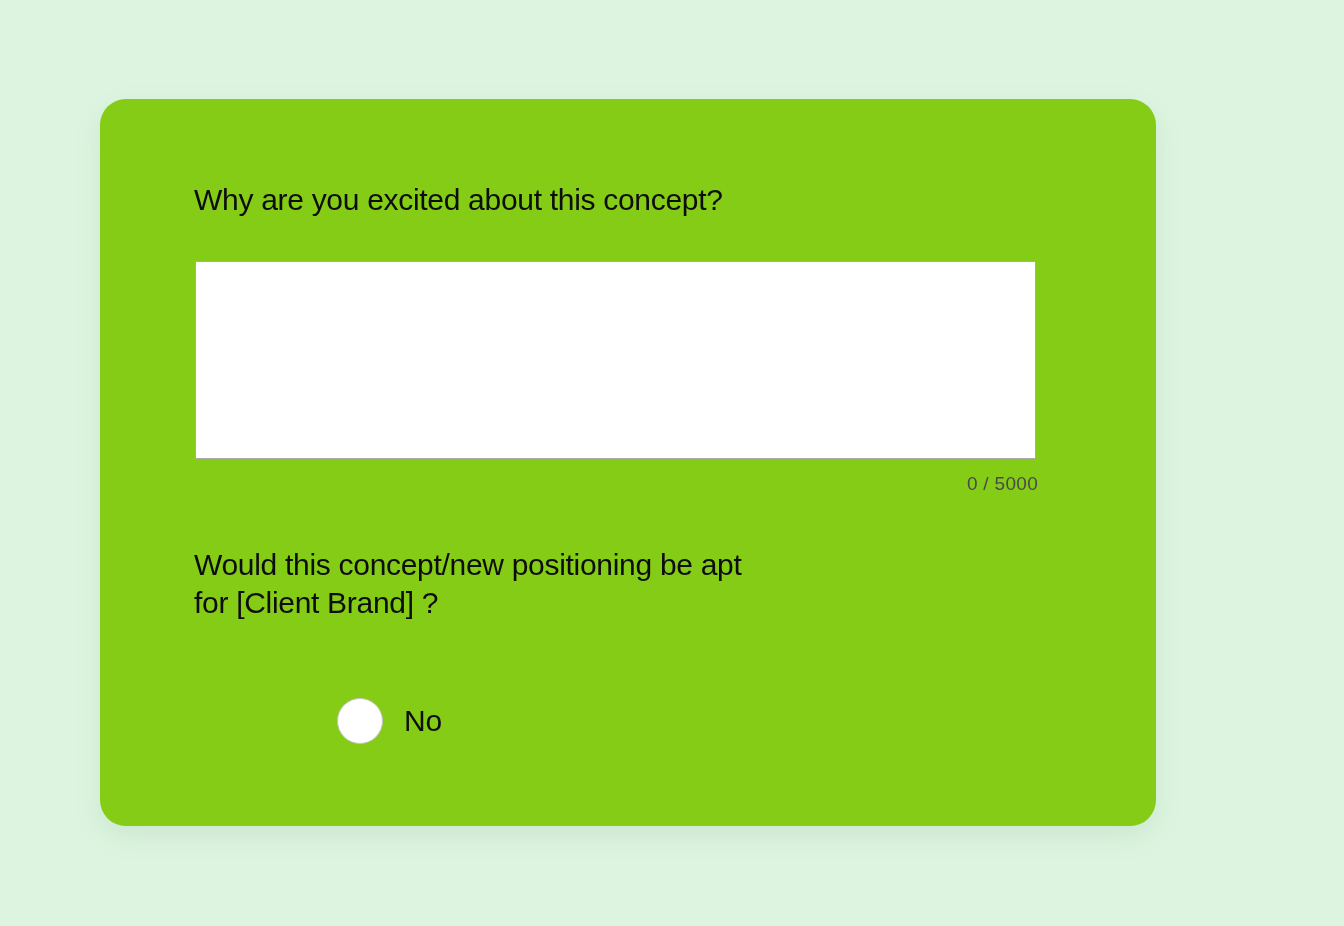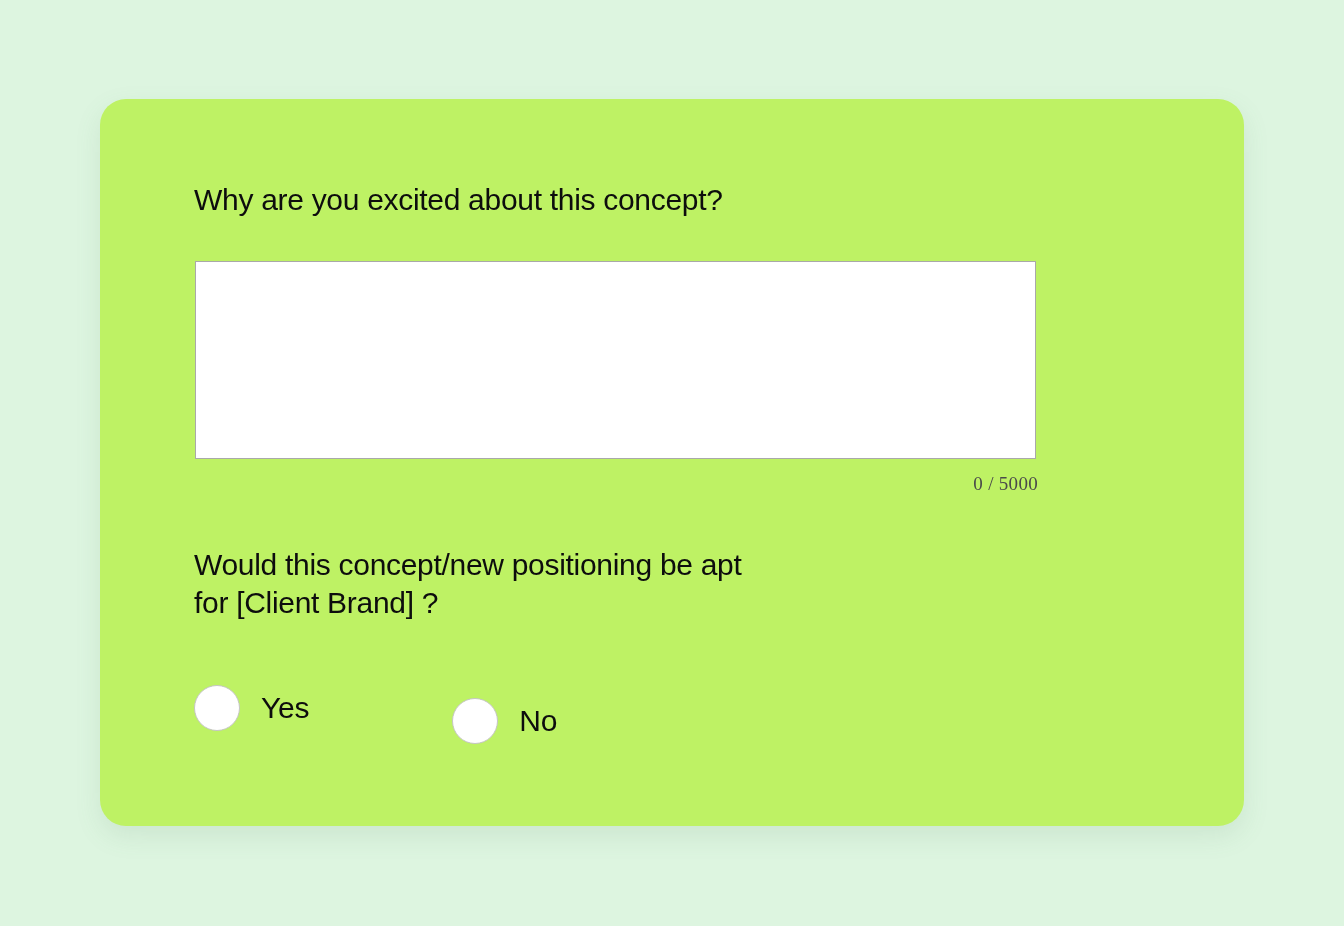--- a/index.html
+++ b/index.html
@@ -20,23 +20,23 @@
     width: 1344px;
     height: 926px;
     box-sizing: border-box;
   }
 
   
   .card {
     position: absolute;
     left: 100px;
     top: 99px;
-    width: 1144px;
+    width: 1056px;
     height: 727px;
-    background: #bef264;
+    background: #84cc16;
     border-radius: 26px;
     box-shadow: 0 10px 26px rgba(90, 140, 100, 0.13);
     overflow: hidden;
   }
 
   .card-inner {
     position: absolute;
     left: 0;
     top: 0;
     right: 0;
@@ -91,21 +91,20 @@
 
   .char-counter {
     position: absolute;
     left: 95px;
     top: 374px;
     width: 843px;
     text-align: right;
     font-size: 19px;
     color: #4a4a4a;
     letter-spacing: 0.3px;
-    font-family: Liberation Serif, serif;
   }
 
   .q2-title {
     top: 447px;
     width: 760px;
     white-space: pre-line;
   }
 
   .radio-row {
     position: absolute;
@@ -158,24 +157,20 @@
 
       <textarea class="textarea-box" placeholder="" style=""></textarea>
 
       <div class="char-counter">0 / 5000</div>
 
       <h2 class="question-title q2-title">Would this concept/new positioning be apt
 for [Client Brand] ?</h2>
 
       <div class="radio-row">
 
-        <div class="radio-option opt-yes">
-          <span class="radio-circle"></span>
-          <span class="radio-label">Yes</span>
-        </div>
 
         <div class="radio-option opt-no">
           <span class="radio-circle"></span>
           <span class="radio-label">No</span>
         </div>
 
       </div>
 
     </div>
   </div>

